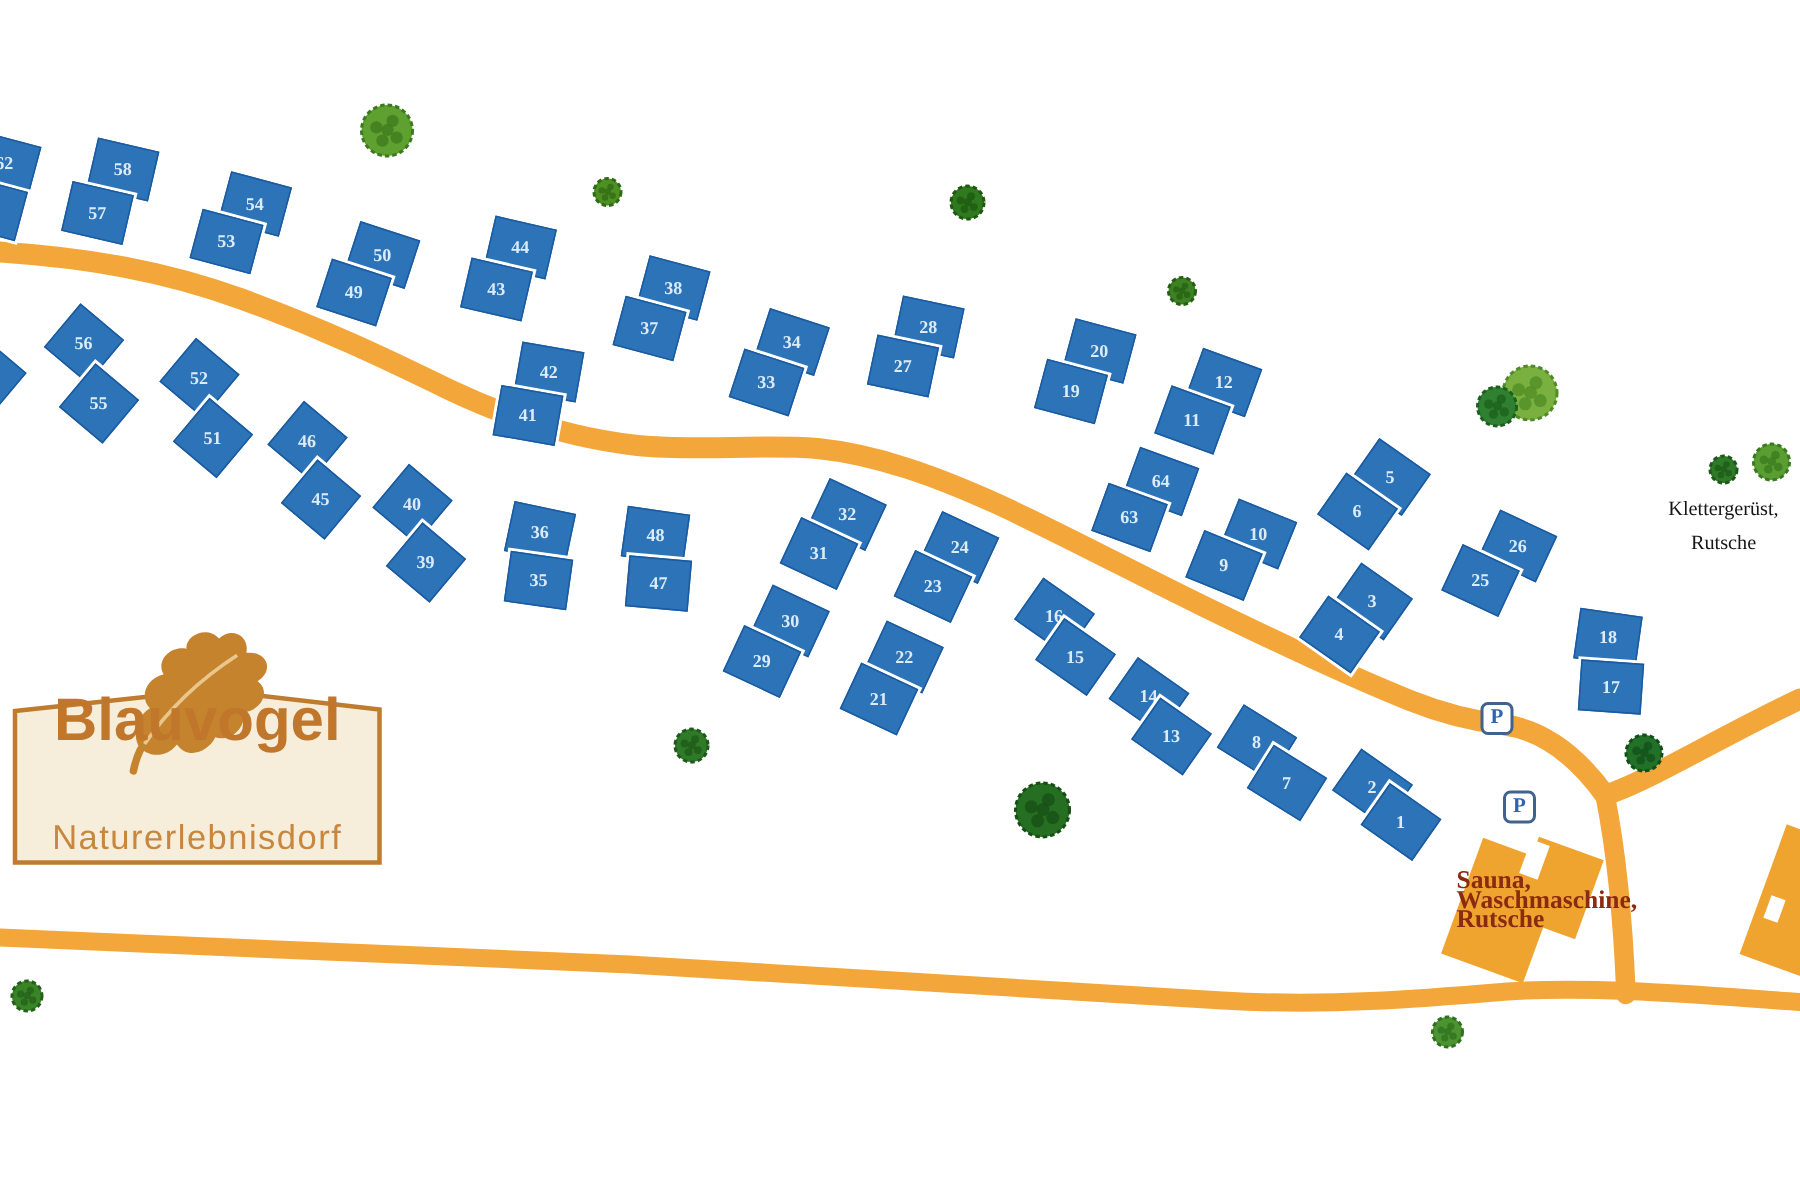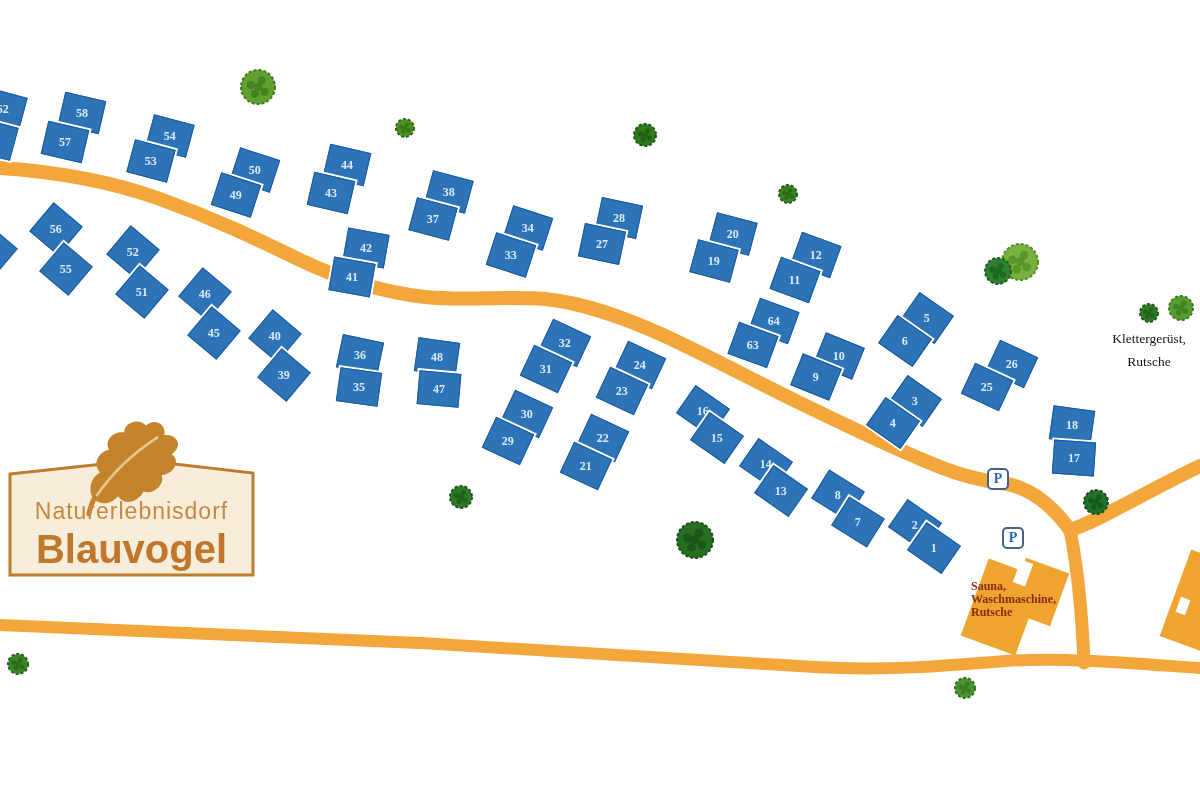--- a/index.html
+++ b/index.html
@@ -8,21 +8,21 @@
   #map-svg{position:absolute;left:0;top:0;}
   #houses-layer{position:absolute;left:0;top:0;width:1200px;height:800px;}
   .house{position:absolute;background:#2d73b7;border:1px solid #1a5aa0;box-shadow:0 0 0 2px #ffffff;
          display:flex;align-items:center;justify-content:center;box-sizing:border-box;}
   .house span{font-family:"Liberation Serif",serif;font-weight:bold;font-size:12px;color:#dcebf8;}
   .p-icon{position:absolute;width:22px;height:22px;background:#ffffff;border:2px solid #40628c;border-radius:5px;
           box-sizing:border-box;display:flex;align-items:center;justify-content:center;
           font-family:"Liberation Serif",serif;font-weight:bold;font-size:14px;color:#2d66ad;}
   .map-label{position:absolute;font-family:"Liberation Serif",serif;}
   #playground-label{left:1093px;top:327px;width:112px;text-align:center;font-size:13.5px;line-height:23px;color:#161616;}
-  #sauna-label{left:971px;top:580px;width:96px;text-align:left;font-weight:bold;font-size:12px;line-height:13px;color:#8a2a10;}
+  #sauna-label{left:971px;top:580px;width:96px;text-align:left;font-weight:bold;font-size:17px;line-height:13px;color:#8a2a10;}
   #logo-text{position:absolute;left:10px;top:456px;width:243px;text-align:center;}
   #logo-line1{margin-top:42px;font-size:23px;letter-spacing:1px;color:#c8873e;}
   #logo-line2{margin-top:2px;font-size:40px;font-weight:bold;color:#c0762b;}
 </style>
 </head>
 <body>
 
 <div id="stage">
 
   <svg id="map-svg" width="1200" height="800" viewBox="0 0 1200 800" xmlns="http://www.w3.org/2000/svg">
@@ -351,19 +351,19 @@
     <div>Rutsche</div>
   </div>
 
   <div id="sauna-label" class="map-label">
     <div>Sauna,</div>
     <div>Waschmaschine,</div>
     <div>Rutsche</div>
   </div>
 
   <div id="logo-text">
+    <div id="logo-line2">Blauvogel</div>
     <div id="logo-line1">Naturerlebnisdorf</div>
-    <div id="logo-line2">Blauvogel</div>
   </div>
 
 <div class="p-icon" style="left: 987px; top: 468px;">P</div>
     <div class="p-icon" style="left: 1002px; top: 527px;">P</div>
   </div>
 
 </body></html>

